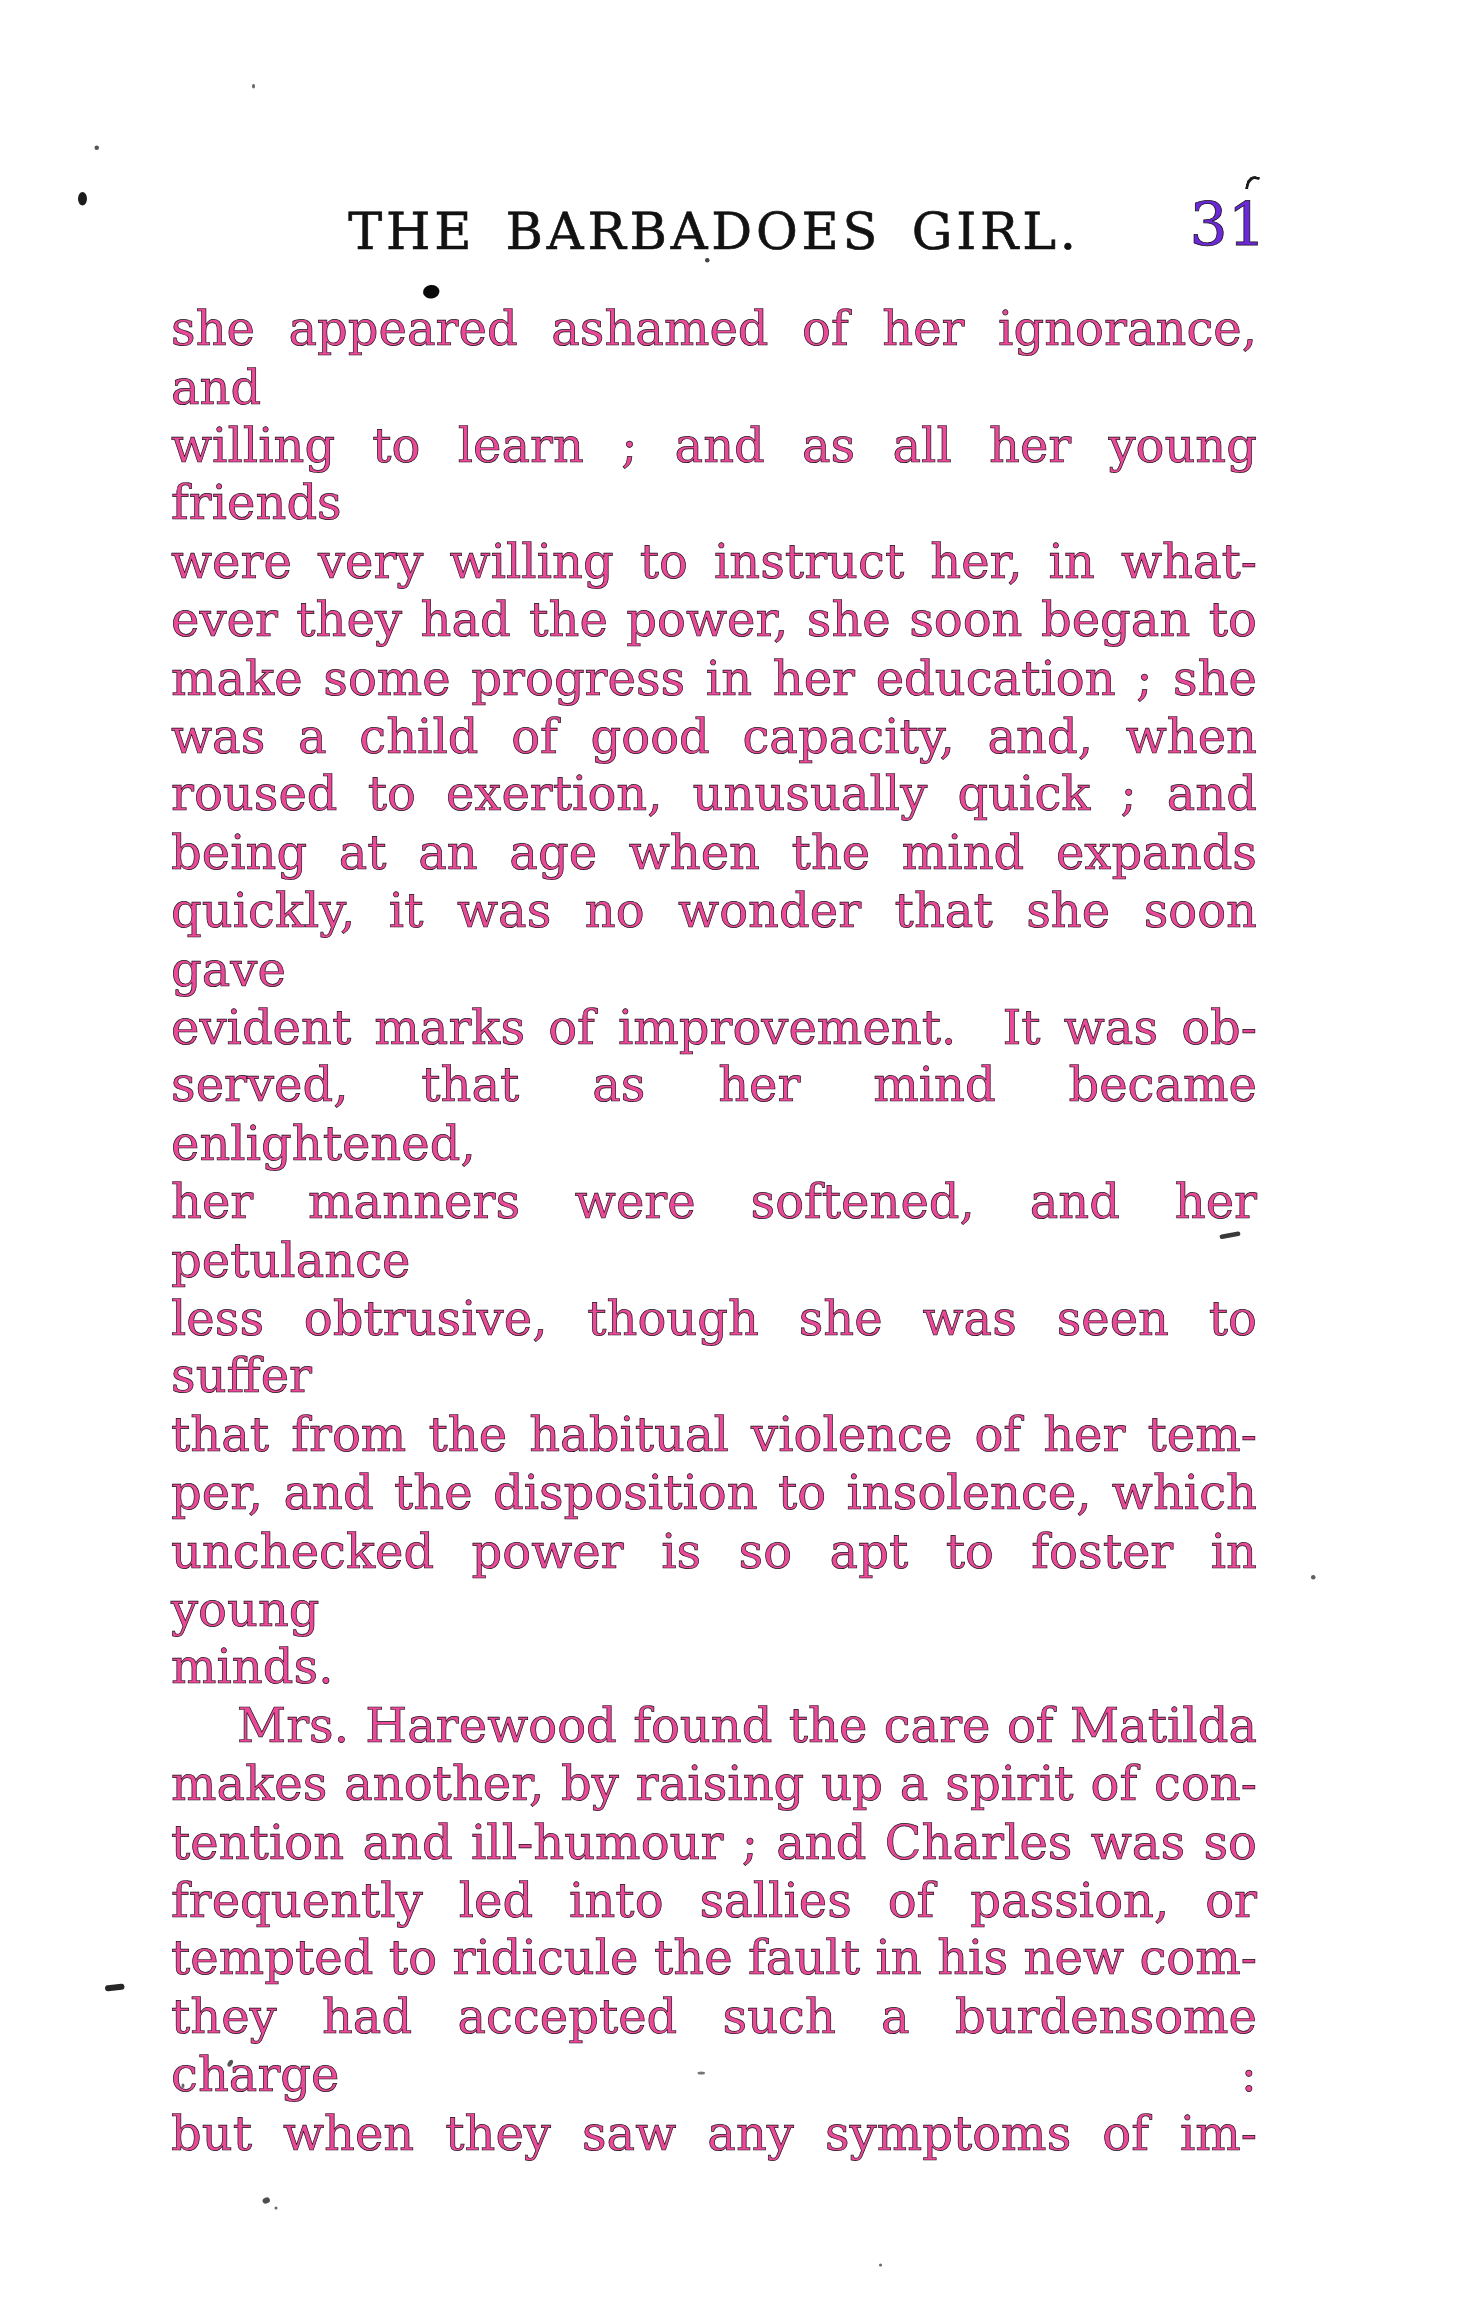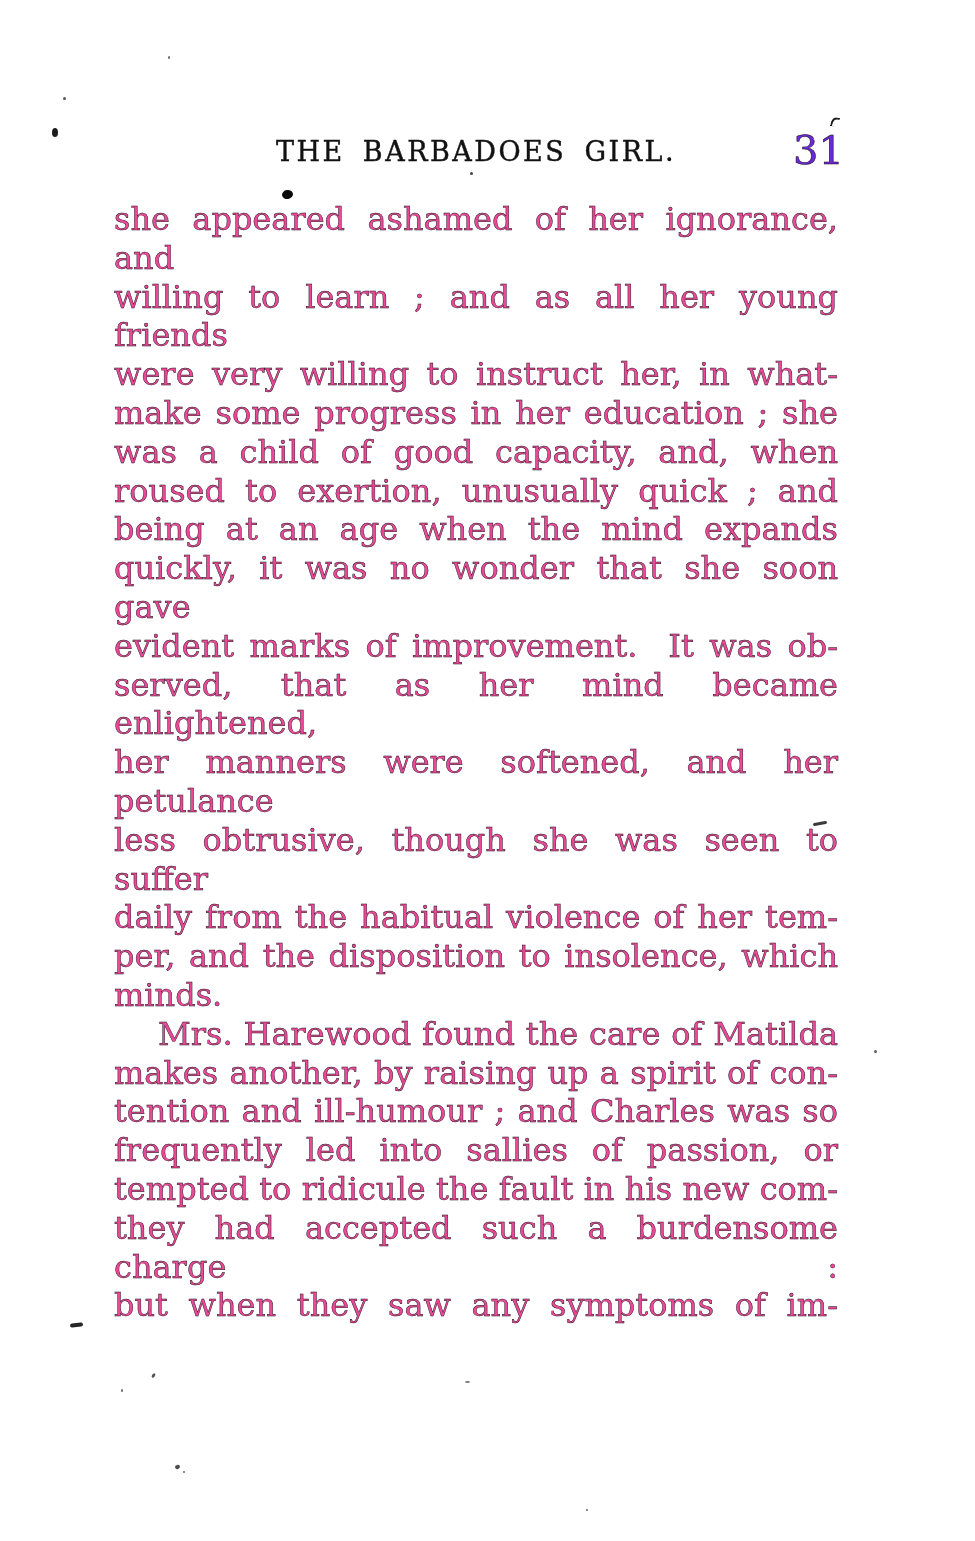--- a/index.html
+++ b/index.html
@@ -19,21 +19,21 @@
   
   .running-head {
     position: absolute;
     left: 114px;
     top: 138px;
     width: 724px;
     text-align: center;
     line-height: 1;
   }
   .head-title {
-    font-size: 27px;
+    font-size: 34px;
     letter-spacing: 2.5px;
     word-spacing: 7px;
     color: #121212;
     -webkit-text-stroke: 0.4px #121212;
     white-space: nowrap;
   }
   .page-number {
     position: absolute;
     left: 793px;
     top: 130px;
@@ -99,31 +99,33 @@
     <span class="head-title">THE BARBADOES GIRL.</span>
   </header>
 
   <div class="page-number">31</div>
 
   <main class="body-text">
     <div class="paragraph">
         <div class="text-line">she appeared ashamed of her ignorance, and</div>
         <div class="text-line">willing to learn ; and as all her young friends</div>
         <div class="text-line">were very willing to instruct her, in what-</div>
+        <div class="text-line">ever they had the power, she soon began to</div>
         <div class="text-line">make some progress in her education ; she</div>
         <div class="text-line">was a child of good capacity, and, when</div>
         <div class="text-line">roused to exertion, unusually quick ; and</div>
         <div class="text-line">being at an age when the mind expands</div>
         <div class="text-line">quickly, it was no wonder that she soon gave</div>
         <div class="text-line">evident marks of improvement.&nbsp; It was ob-</div>
         <div class="text-line">served, that as her mind became enlightened,</div>
         <div class="text-line">her manners were softened, and her petulance</div>
         <div class="text-line">less obtrusive, though she was seen to suffer</div>
-        <div class="text-line">daily from the habitual violence of her tem-</div>
+        <div class="text-line">that from the habitual violence of her tem-</div>
         <div class="text-line">per, and the disposition to insolence, which</div>
+        <div class="text-line">unchecked power is so apt to foster in young</div>
         <div class="text-line no-justify">minds.</div>
       </div>
     <div class="paragraph">
         <div class="text-line indent">Mrs. Harewood found the care of Matilda</div>
         <div class="text-line">makes another, by raising up a spirit of con-</div>
         <div class="text-line">tention and ill-humour ; and Charles was so</div>
         <div class="text-line">frequently led into sallies of passion, or</div>
         <div class="text-line">tempted to ridicule the fault in his new com-</div>
         <div class="text-line">they had accepted such a burdensome charge :</div>
         <div class="text-line">but when they saw any symptoms of im-</div>

